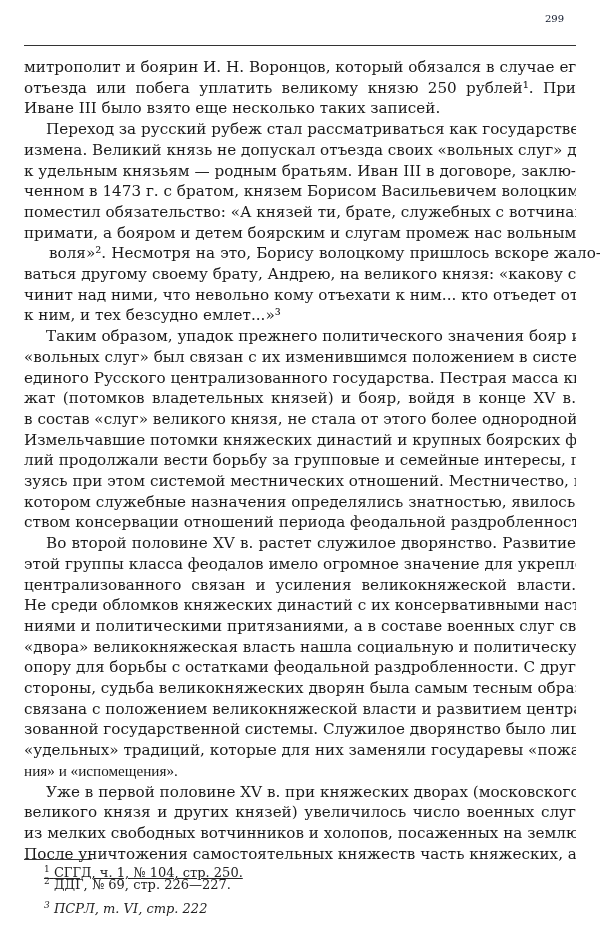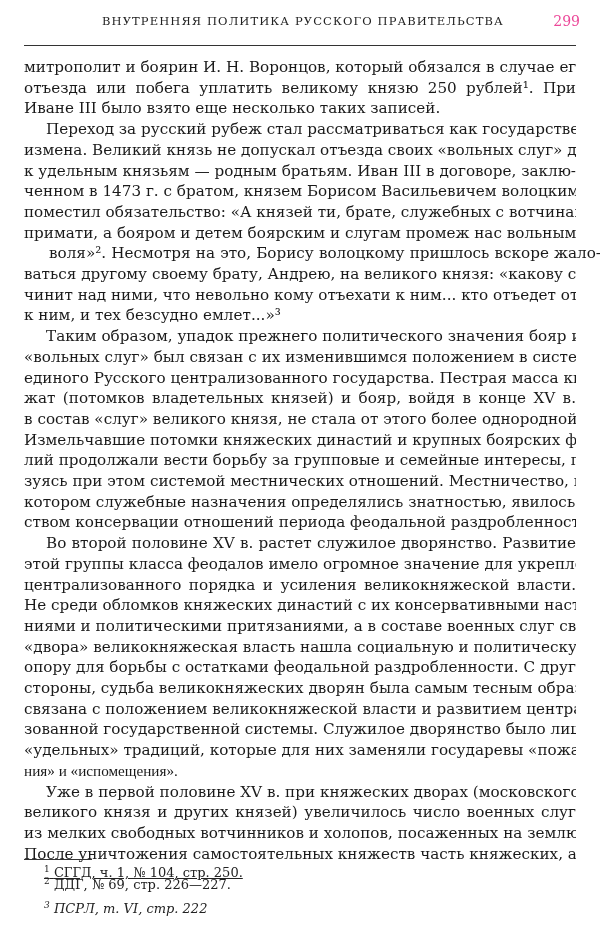--- a/index.html
+++ b/index.html
@@ -9,21 +9,21 @@
   }
   .page { position: absolute; left: 0; top: 0; width: 600px; height: 942px; }
   .running-head {
     position: absolute; left: 24px; top: 14px; width: 556px; height: 20px;
   }
   .running-title {
     position: absolute; left: 78px; top: 0; font-size: 11.5px; letter-spacing: 1.1px;
     font-family: "DejaVu Serif", serif; white-space: nowrap; color: #222;
   }
   .page-number {
-    position: absolute; right: 0; top: -1px; font-size: 14px; color: #ec4899;
+    position: absolute; right: 16px; top: -1px; font-size: 10px; color: #0f172a;
   }
   .head-rule {
     position: absolute; left: 24px; top: 45px; width: 552px; height: 0;
     border-top: 1.5px solid #333;
   }
   .body-text { position: absolute; left: 24px; top: 56px; width: 552px; }
   .line {
     position: absolute; left: 0; width: 552px; height: 22px;
     font-size: 15.2px; line-height: 22px; white-space: nowrap;
     text-align: justify; text-align-last: justify; overflow: hidden;
@@ -39,21 +39,20 @@
     position: absolute; left: 0; height: 18px; font-size: 13px; line-height: 18px;
     white-space: nowrap; color: #222;
   }
   sup { font-size: 9px; vertical-align: 5px; line-height: 0; }
 </style>
 </head>
 <body>
 
 <div class="page">
   <div class="running-head">
-    <span class="running-title">ВНУТРЕННЯЯ ПОЛИТИКА РУССКОГО ПРАВИТЕЛЬСТВА</span>
     <span class="page-number">299</span>
   </div>
   <div class="head-rule"></div>
 
   <div class="body-text" id="body-text">
       <div class="line" style="top: 0px;">митрополит и боярин И. Н. Воронцов, который обязался в случае его</div>
       <div class="line" style="top: 20.7px;">отъезда или побега уплатить великому князю 250 рублей¹. При</div>
       <div class="line last" style="top: 41.4px;">Иване III было взято еще несколько таких записей.</div>
       <div class="line indent" style="top: 62.1px;">Переход за русский рубеж стал рассматриваться как государственная</div>
       <div class="line" style="top: 82.8px;">измена. Великий князь не допускал отъезда своих «вольных слуг» даже</div>
@@ -70,21 +69,21 @@
       <div class="line" style="top: 310.5px;">единого Русского централизованного государства. Пестрая масса кня-</div>
       <div class="line" style="top: 331.2px;">жат (потомков владетельных князей) и бояр, войдя в конце XV в.</div>
       <div class="line" style="top: 351.9px;">в состав «слуг» великого князя, не стала от этого более однородной.</div>
       <div class="line" style="top: 372.6px;">Измельчавшие потомки княжеских династий и крупных боярских фами-</div>
       <div class="line" style="top: 393.3px;">лий продолжали вести борьбу за групповые и семейные интересы, поль-</div>
       <div class="line" style="top: 414px;">зуясь при этом системой местнических отношений. Местничество, при</div>
       <div class="line" style="top: 434.7px;">котором служебные назначения определялись знатностью, явилось сред-</div>
       <div class="line" style="top: 455.4px;">ством консервации отношений периода феодальной раздробленности.</div>
       <div class="line indent" style="top: 476.1px;">Во второй половине XV в. растет служилое дворянство. Развитие</div>
       <div class="line" style="top: 496.8px;">этой группы класса феодалов имело огромное значение для укрепления</div>
-      <div class="line" style="top: 517.5px;">централизованного порядка и усиления великокняжеской власти.</div>
+      <div class="line" style="top: 517.5px;">централизованного связан и усиления великокняжеской власти.</div>
       <div class="line" style="top: 538.2px;">Не среди обломков княжеских династий с их консервативными настрое-</div>
       <div class="line" style="top: 558.9px;">ниями и политическими притязаниями, а в составе военных слуг своего</div>
       <div class="line" style="top: 579.6px;">«двора» великокняжеская власть нашла социальную и политическую</div>
       <div class="line" style="top: 600.3px;">опору для борьбы с остатками феодальной раздробленности. С другой</div>
       <div class="line" style="top: 621px;">стороны, судьба великокняжеских дворян была самым тесным образом</div>
       <div class="line" style="top: 641.7px;">связана с положением великокняжеской власти и развитием централи-</div>
       <div class="line" style="top: 662.4px;">зованной государственной системы. Служилое дворянство было лишено</div>
       <div class="line" style="top: 683.1px;">«удельных» традиций, которые для них заменяли государевы «пожалова-</div>
       <div class="line last" style="top: 703.8px; font-family: Liberation Serif, serif;">ния» и «испомещения».</div>
       <div class="line indent" style="top: 724.5px;">Уже в первой половине XV в. при княжеских дворах (московского</div>

